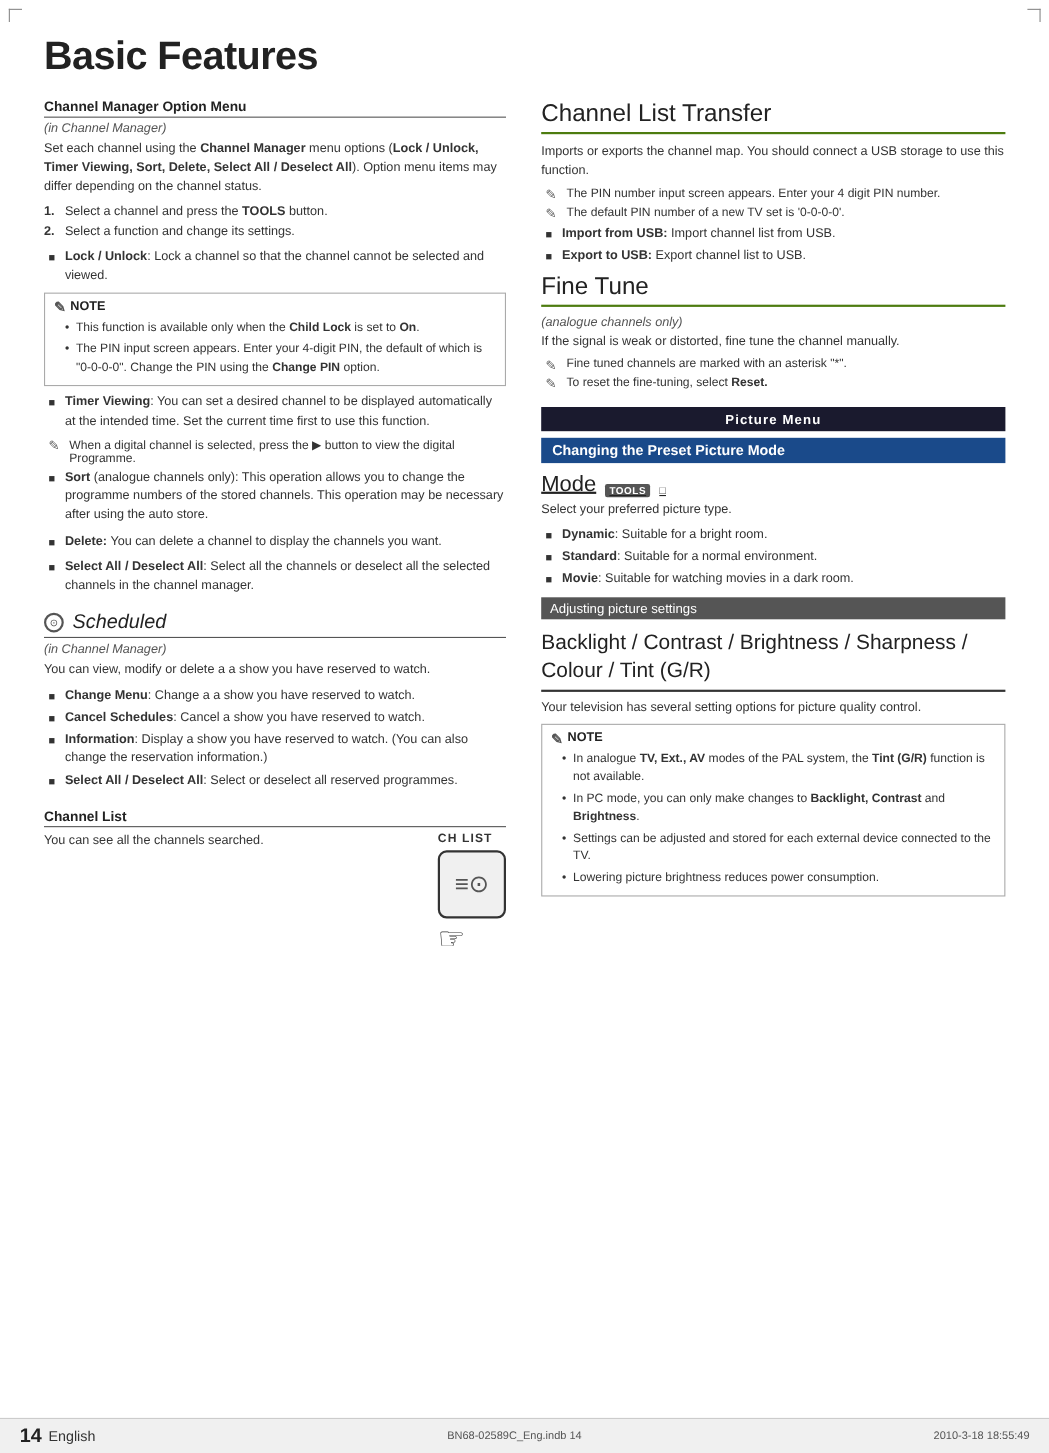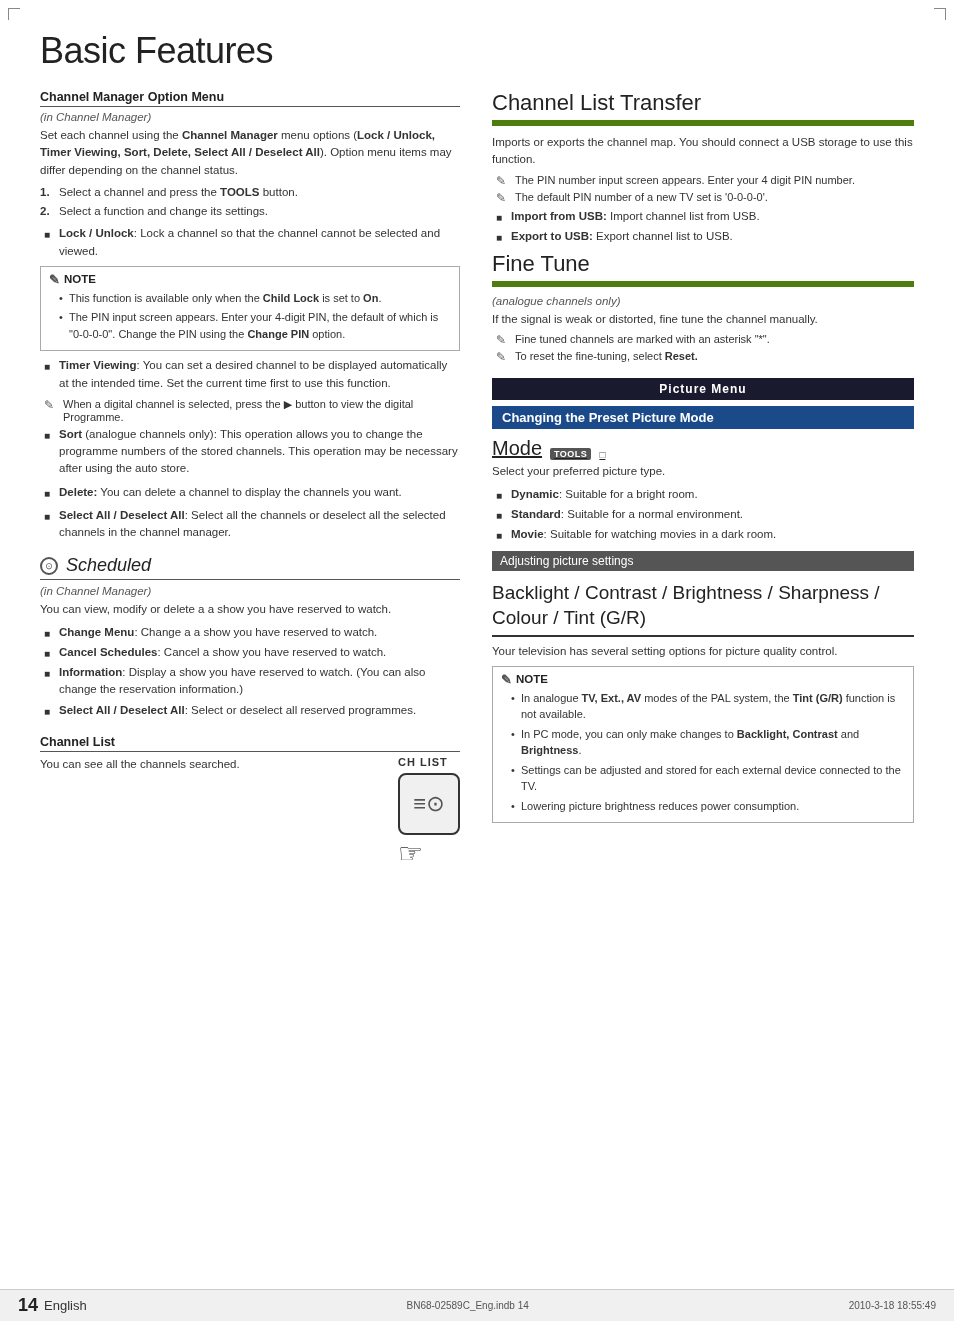--- a/index.html
+++ b/index.html
@@ -27,21 +27,21 @@
       border-color: #888;
       border-style: solid;
     }
     .corner-tl { top: 8px; left: 8px; border-width: 1px 0 0 1px; }
     .corner-tr { top: 8px; right: 8px; border-width: 1px 1px 0 0; }
     .corner-bl { bottom: 8px; left: 8px; border-width: 0 0 1px 1px; }
     .corner-br { bottom: 8px; right: 8px; border-width: 0 1px 1px 0; }
 
     .main-title {
       font-size: 36px;
-      font-weight: 400;
+      font-weight: 700;
       color: #222;
       margin-bottom: 18px;
       letter-spacing: -0.5px;
     }
     .two-col {
       display: flex;
       gap: 32px;
     }
     .left-col {
       width: 420px;
@@ -213,21 +213,21 @@
     }
     .ch-button-inner {
       font-size: 22px;
       color: #555;
     }
     
     .right-section-heading {
       font-size: 22px;
       font-weight: 400;
       color: #222;
-      border-bottom: 6px solid #4d7c0f;
+      border-bottom: 2px solid #4d7c0f;
       padding-bottom: 4px;
       margin-bottom: 8px;
       margin-top: 0;
     }
     .picture-menu-bar {
       background: #1a1a2e;
       color: #fff;
       text-align: center;
       font-size: 12px;
       font-weight: bold;

